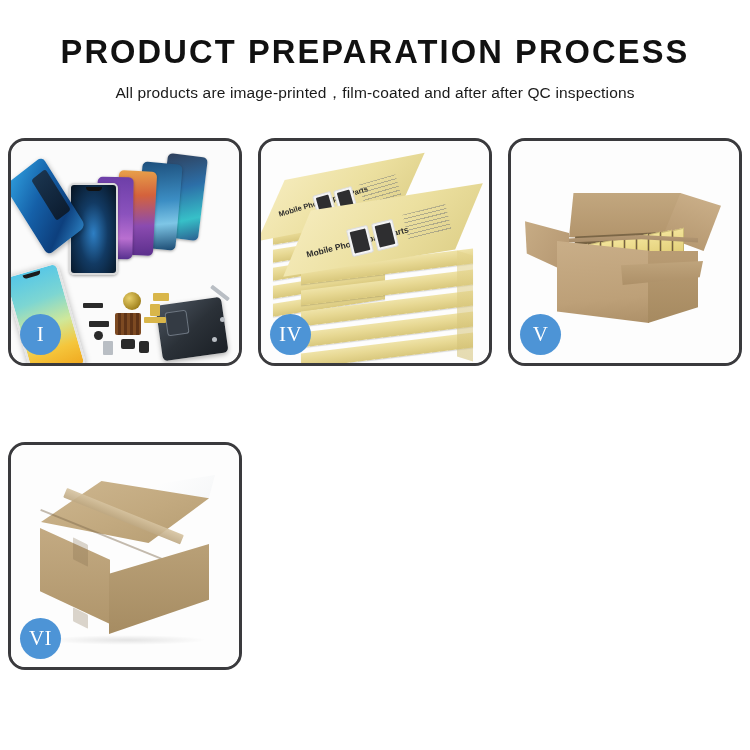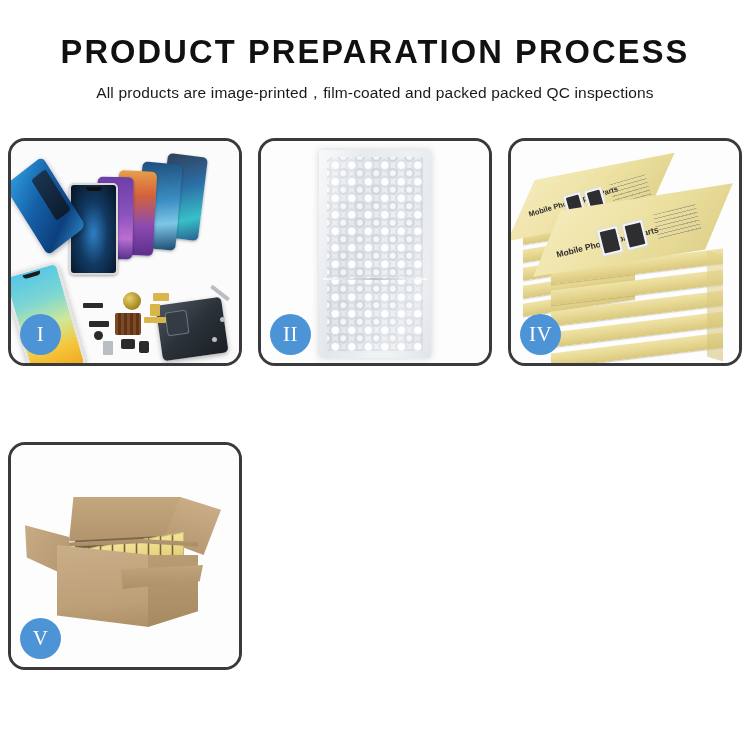--- a/index.html
+++ b/index.html
@@ -364,21 +364,21 @@
     position:absolute; left:140px; top:30px; width:64px; height:30px;
     background: linear-gradient(140deg, rgba(255,255,255,0.85), rgba(235,238,240,0.45));
     clip-path: polygon(10% 30%, 100% 0, 90% 80%, 0 100%);
   }
 </style>
 </head>
 <body>
 
 <div class="header">
   <h1 class="title">PRODUCT PREPARATION PROCESS</h1>
-  <p class="subtitle">All products are image-printed，film-coated and packed packed QC inspections</p>
+  <p class="subtitle">All products are image-printed，film-coated and after after QC inspections</p>
 </div>
 
 <div class="grid">
 
   <div class="panel">
     <div class="panel-stage">
       <div class="p1-bg"></div>
 
       <div class="phone ph-fan1"></div>
       <div class="phone ph-fan2"></div>
@@ -400,32 +400,20 @@
       <div class="part" style="left:110px;top:198px;width:14px;height:10px;border-radius:2px;"></div>
       <div class="part part-sil" style="left:92px;top:200px;width:10px;height:14px;"></div>
       <div class="part" style="left:128px;top:200px;width:10px;height:12px;border-radius:2px;"></div>
       <div class="part part-sil" style="right:14px;top:176px;width:5px;height:5px;border-radius:50%;"></div>
       <div class="part part-sil" style="right:22px;top:196px;width:5px;height:5px;border-radius:50%;"></div>
       <div class="part part-sil" style="right:8px;top:150px;width:22px;height:4px;transform:rotate(38deg);"></div>
     </div>
     <div class="badge">I</div>
   </div>
 
-  <div class="panel">
-    <div class="panel-stage">
-      <div class="bw-bg"></div>
-      <div class="bw-sheet">
-        <div class="bw-inner"></div>
-        <div class="bw-inner2"></div>
-        <div class="bw-seam"></div>
-        <div class="bw-gloss"></div>
-      </div>
-    </div>
-    <div class="badge">II</div>
-  </div>
 
 
   <div class="panel">
     <div class="panel-stage">
       <div class="b4-bg"></div>
       <div class="stack">
 
         <div class="ybox" style="left:12px;top:82px;width:112px;height:13px;transform:skewY(-9deg);"></div>
         <div class="ybox" style="left:12px;top:100px;width:112px;height:13px;transform:skewY(-9deg);"></div>
         <div class="ybox" style="left:12px;top:118px;width:112px;height:13px;transform:skewY(-9deg);"></div>
@@ -484,14 +472,29 @@
 
       <div class="c5-openrim"></div>
       <div class="c5-flap-left"></div>
       <div class="c5-front"></div>
       <div class="c5-right"></div>
       <div class="c5-flap-front"></div>
     </div>
     <div class="badge">V</div>
   </div>
 
+  <div class="panel">
+    <div class="panel-stage">
+      <div class="b6-bg"></div>
+      <div class="c6-wrap"></div>
+      <div class="c6-top"></div>
+      <div class="c6-seam"></div>
+      <div class="c6-tape"></div>
+      <div class="c6-left"></div>
+      <div class="c6-right"></div>
+      <div class="c6-flapmark" style="left:62px;top:96px;width:15px;height:22px;transform:skewY(27deg);"></div>
+      <div class="c6-flapmark" style="left:62px;top:166px;width:15px;height:14px;transform:skewY(27deg);"></div>
+      <div class="c6-shadow"></div>
+    </div>
+    <div class="badge">VI</div>
+  </div>
 
 </div>
 
 </body></html>

